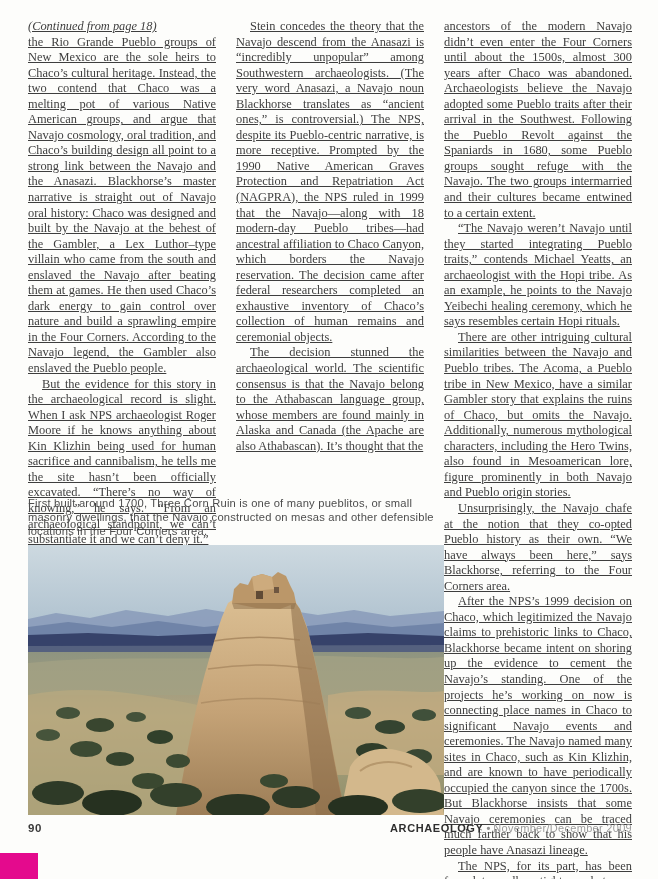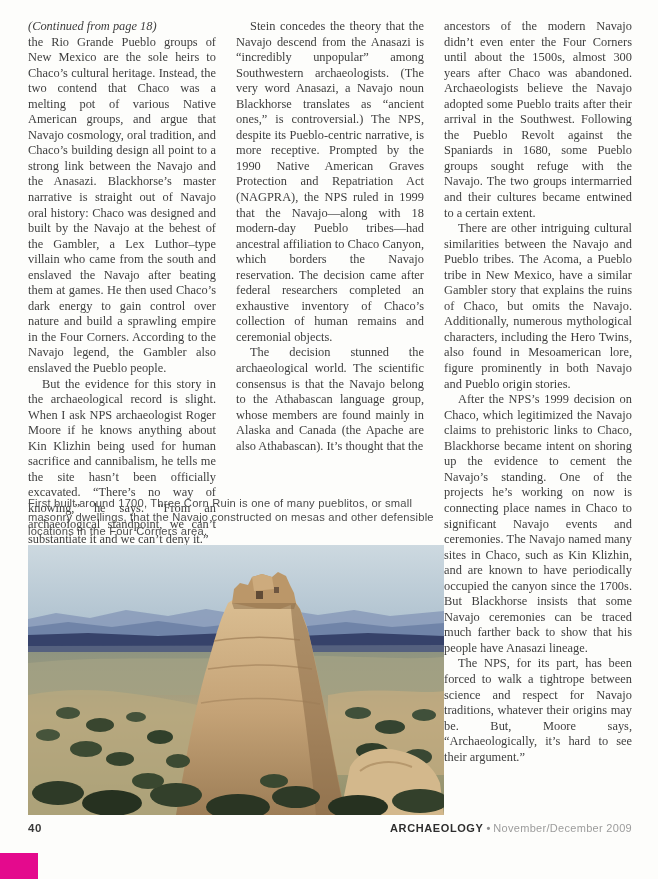--- a/index.html
+++ b/index.html
@@ -10,21 +10,21 @@
   }
   .col {
     position:absolute; top:19px; width:188px;
     font-size:12.4px; line-height:15.55px; color:#3e3e3e;
     text-align:justify;
   }
   .col-1 { left:28px; }
   .col-2 { left:236px; }
   .col-3 { left:444px; }
   .continued { font-style:italic; margin:0 0 1px 0; }
-  .col p { margin:0; }
+  .col p { margin:0;text-decoration:underline; }
   .col p.indent { text-indent:14px; }
   .caption {
     position:absolute; left:28px; top:496px; width:406px;
     font-family:"Liberation Sans", sans-serif;
     font-weight:normal; font-size:11.2px; line-height:14.2px;
     color:#4d4d4d; letter-spacing:0.2px;
   }
   .photo {
     position:absolute; left:28px; top:545px; width:416px; height:270px;
     line-height:0;
@@ -59,21 +59,23 @@
     <p class="indent">But the evidence for this story in the archaeological record is slight. When I ask NPS archaeologist Roger Moore if he knows anything about Kin Klizhin being used for human sacrifice and cannibalism, he tells me the site hasn’t been officially excavated. “There’s no way of knowing,” he says. “From an archaeological standpoint, we can’t substantiate it and we can’t deny it.”</p>
   </div>
 
   <div class="col col-2">
     <p class="indent">Stein concedes the theory that the Navajo descend from the Anasazi is “incredibly unpopular” among Southwestern archaeologists. (The very word Anasazi, a Navajo noun Blackhorse translates as “ancient ones,” is controversial.) The NPS, despite its Pueblo-centric narrative, is more receptive. Prompted by the 1990 Native American Graves Protection and Repatriation Act (NAGPRA), the NPS ruled in 1999 that the Navajo—along with 18 modern-day Pueblo tribes—had ancestral affiliation to Chaco Canyon, which borders the Navajo reservation. The decision came after federal researchers completed an exhaustive inventory of Chaco’s collection of human remains and ceremonial objects.</p>
     <p class="indent">The decision stunned the archaeological world. The scientific consensus is that the Navajo belong to the Athabascan language group, whose members are found mainly in Alaska and Canada (the Apache are also Athabascan). It’s thought that the</p>
   </div>
 
   <div class="col col-3">
     <p>ancestors of the modern Navajo didn’t even enter the Four Corners until about the 1500s, almost 300 years after Chaco was abandoned. Archaeologists believe the Navajo adopted some Pueblo traits after their arrival in the Southwest. Following the Pueblo Revolt against the Spaniards in 1680, some Pueblo groups sought refuge with the Navajo. The two groups intermarried and their cultures became entwined to a certain extent.</p>
+    <p class="indent">“The Navajo weren’t Navajo until they started integrating Pueblo traits,” contends Michael Yeatts, an archaeologist with the Hopi tribe. As an example, he points to the Navajo Yeibechi healing ceremony, which he says resembles certain Hopi rituals.</p>
     <p class="indent">There are other intriguing cultural similarities between the Navajo and Pueblo tribes. The Acoma, a Pueblo tribe in New Mexico, have a similar Gambler story that explains the ruins of Chaco, but omits the Navajo. Additionally, numerous mythological characters, including the Hero Twins, also found in Mesoamerican lore, figure prominently in both Navajo and Pueblo origin stories.</p>
+    <p class="indent">Unsurprisingly, the Navajo chafe at the notion that they co-opted Pueblo history as their own. “We have always been here,” says Blackhorse, referring to the Four Corners area.</p>
     <p class="indent">After the NPS’s 1999 decision on Chaco, which legitimized the Navajo claims to prehistoric links to Chaco, Blackhorse became intent on shoring up the evidence to cement the Navajo’s standing. One of the projects he’s working on now is connecting place names in Chaco to significant Navajo events and ceremonies. The Navajo named many sites in Chaco, such as Kin Klizhin, and are known to have periodically occupied the canyon since the 1700s. But Blackhorse insists that some Navajo ceremonies can be traced much farther back to show that his people have Anasazi lineage.</p>
     <p class="indent">The NPS, for its part, has been forced to walk a tightrope between science and respect for Navajo traditions, whatever their origins may be. But, Moore says, “Archaeologically, it’s hard to see their argument.”</p>
   </div>
 
   <div class="caption">First built around 1700, Three Corn Ruin is one of many pueblitos, or small masonry dwellings, that the Navajo constructed on mesas and other defensible locations in the Four Corners area.</div>
 
   <div class="photo">
     <svg width="416" height="270" viewBox="0 0 416 270">
       <defs>
         <linearGradient id="sky" x1="0" y1="0" x2="0" y2="1">
@@ -149,20 +151,20 @@
         <ellipse cx="210" cy="262" rx="32" ry="13" fill="#2a3523"></ellipse>
         <ellipse cx="268" cy="252" rx="24" ry="11"></ellipse>
         <ellipse cx="330" cy="262" rx="30" ry="12" fill="#263120"></ellipse>
         <ellipse cx="392" cy="256" rx="28" ry="12" fill="#33402b"></ellipse>
         <ellipse cx="120" cy="236" rx="16" ry="8" fill="#3a4830"></ellipse>
         <ellipse cx="246" cy="236" rx="14" ry="7" fill="#3a4830"></ellipse>
       </g>
     </svg>
   </div>
 
-  <div class="footer-page">40</div>
+  <div class="footer-page">90</div>
   <div class="footer-right">
     <span class="footer-mag">ARCHAEOLOGY</span><span class="footer-bullet">•</span><span class="footer-issue">November/December 2009</span>
   </div>
 
   <div class="reg-mark"></div>
 
 </div>
 
 </body></html>

